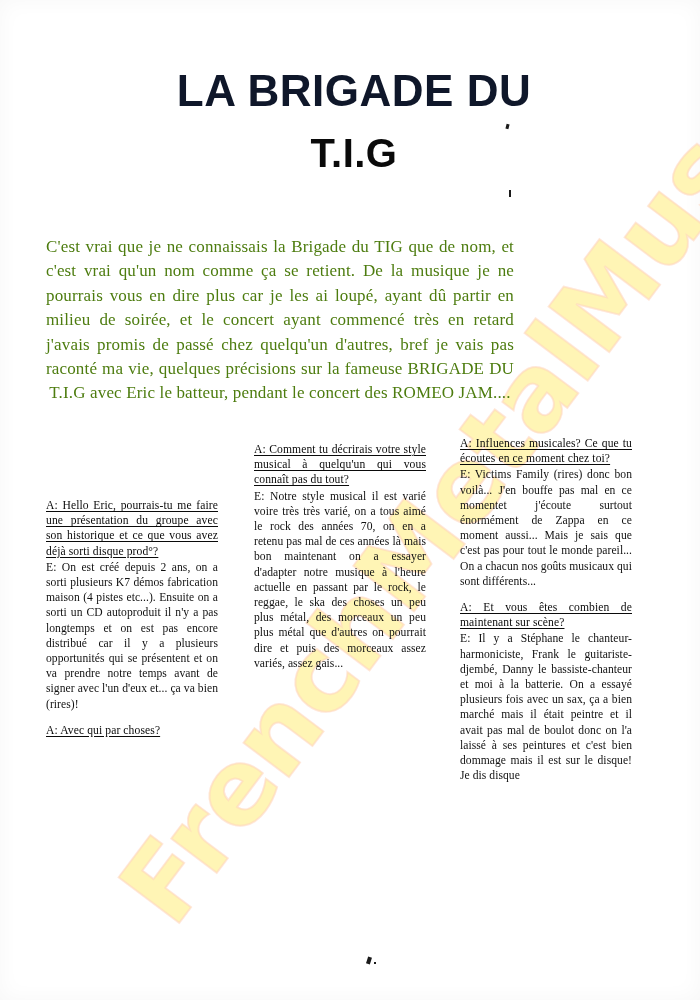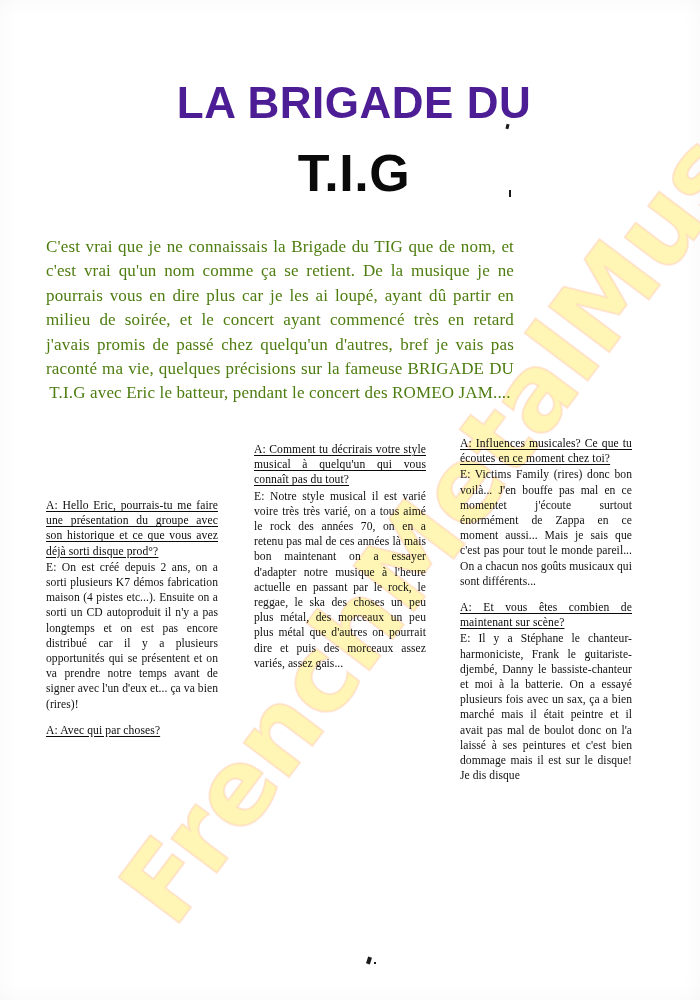--- a/index.html
+++ b/index.html
@@ -67,28 +67,28 @@
     top: 62px;
     text-align: center;
     z-index: 5;
   }
   #title-line-1 {
     font-family: "Liberation Sans", "DejaVu Sans", sans-serif;
     font-weight: 700;
     font-size: 44px;
     line-height: 50px;
     letter-spacing: 0.5px;
-    color: #4c1d95;
-    margin: 16px;
+    color: #0f172a;
+    margin: 4px;
     padding-left: 8px;
   }
   #title-line-2 {
     font-family: "Liberation Sans", "DejaVu Sans", sans-serif;
     font-weight: 700;
-    font-size: 52px;
+    font-size: 40px;
     line-height: 58px;
     letter-spacing: 0.5px;
     color: #0a0a0a;
     margin: 8px 0 0 0;
     padding-left: 8px;
   }
 
   
   #intro {
     position: absolute;

